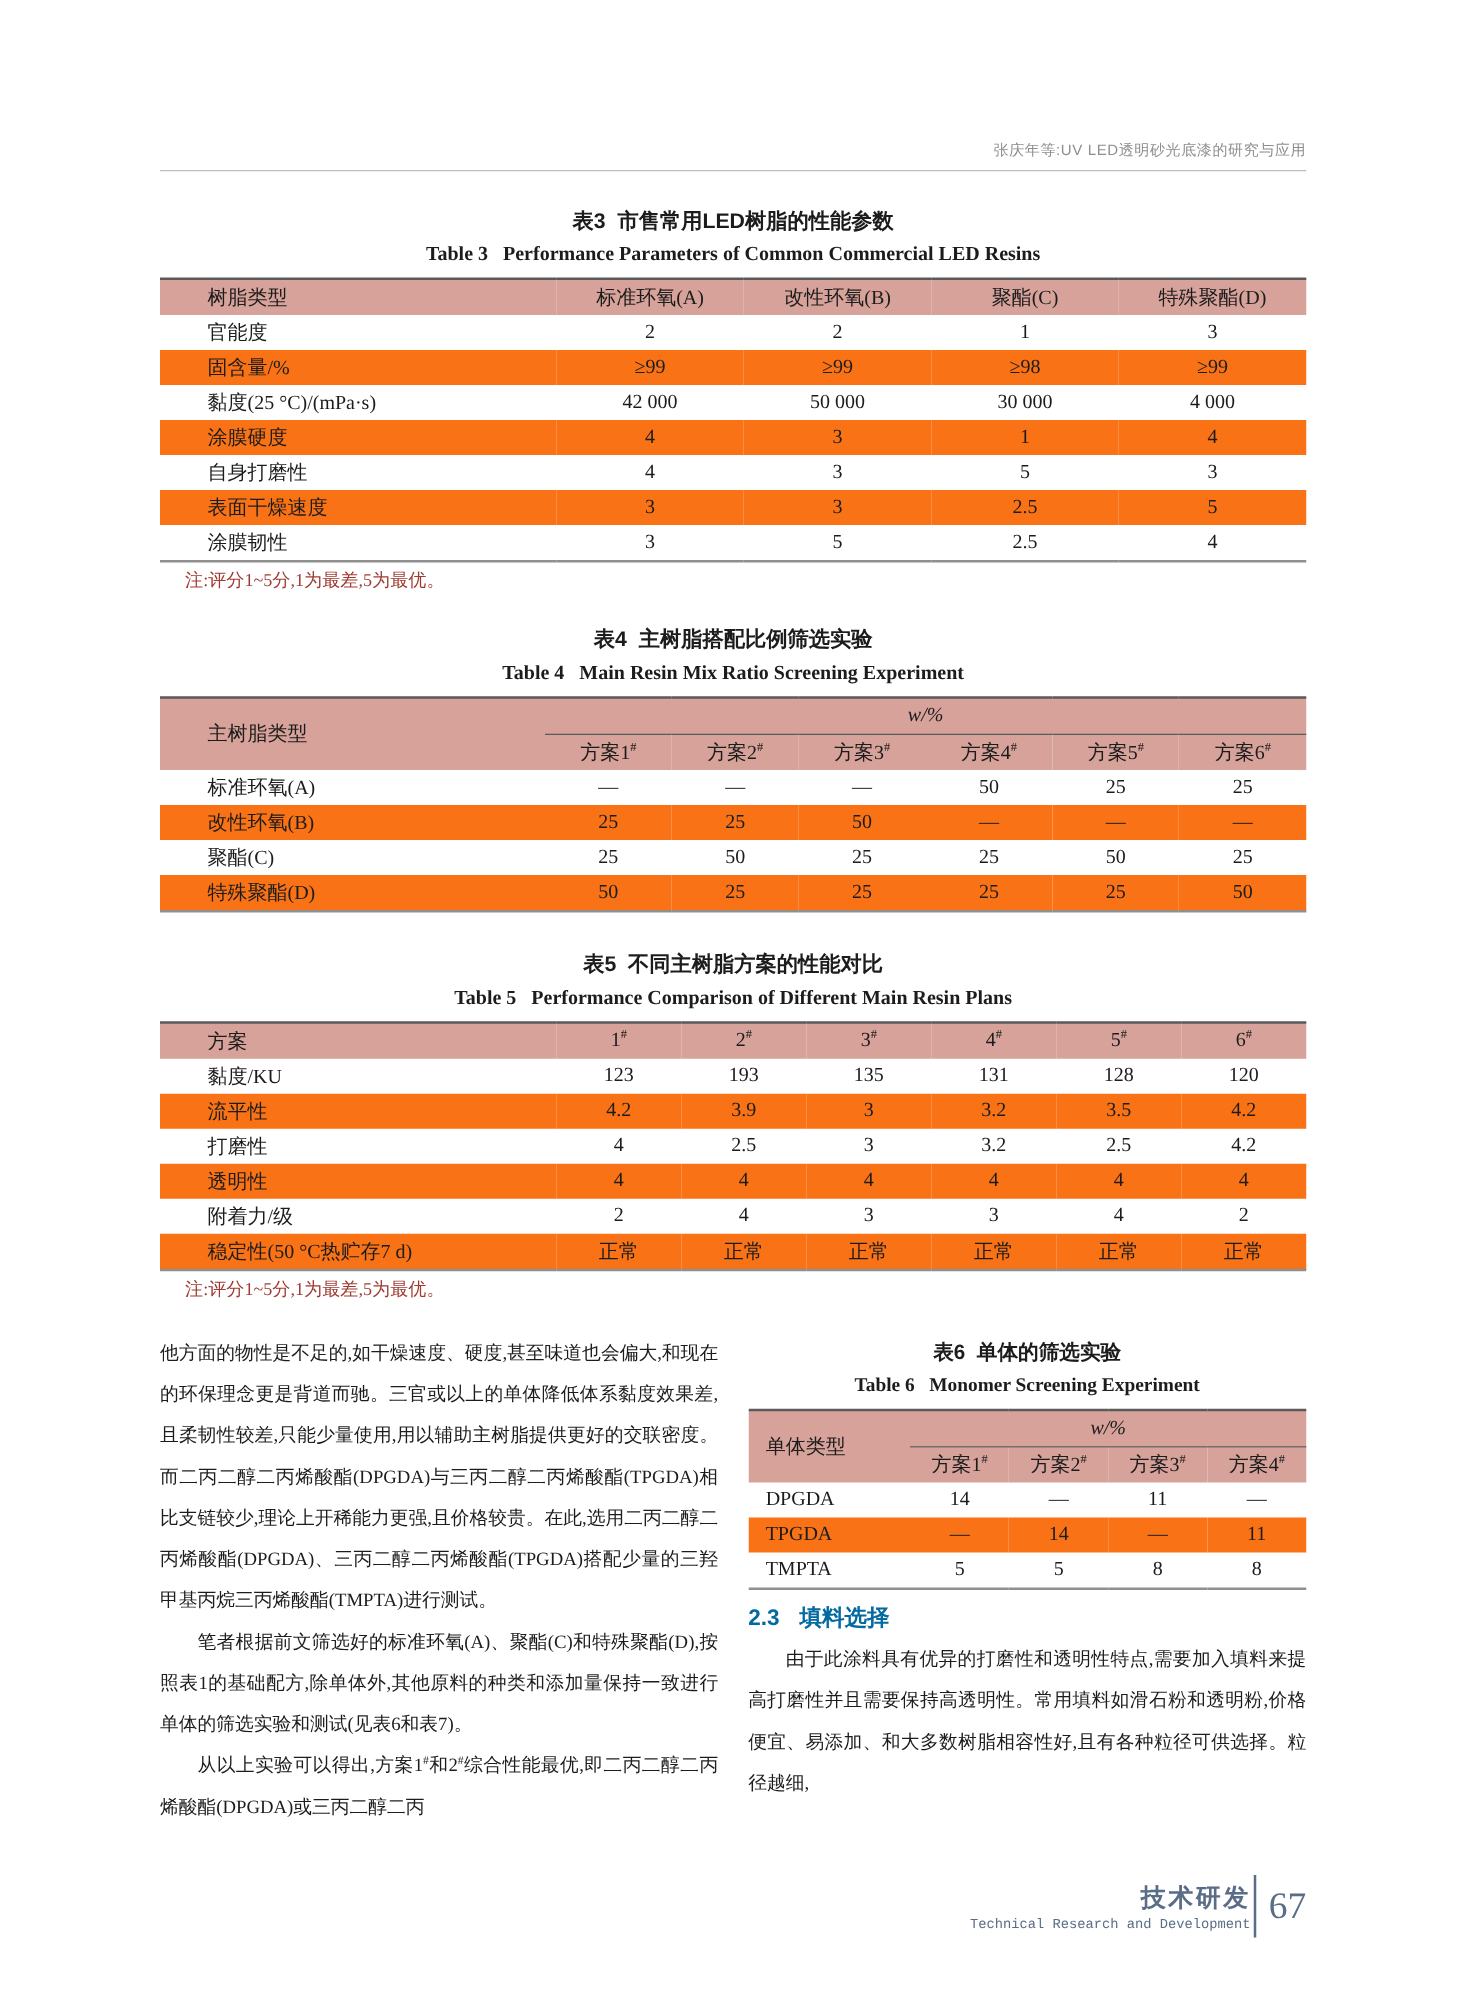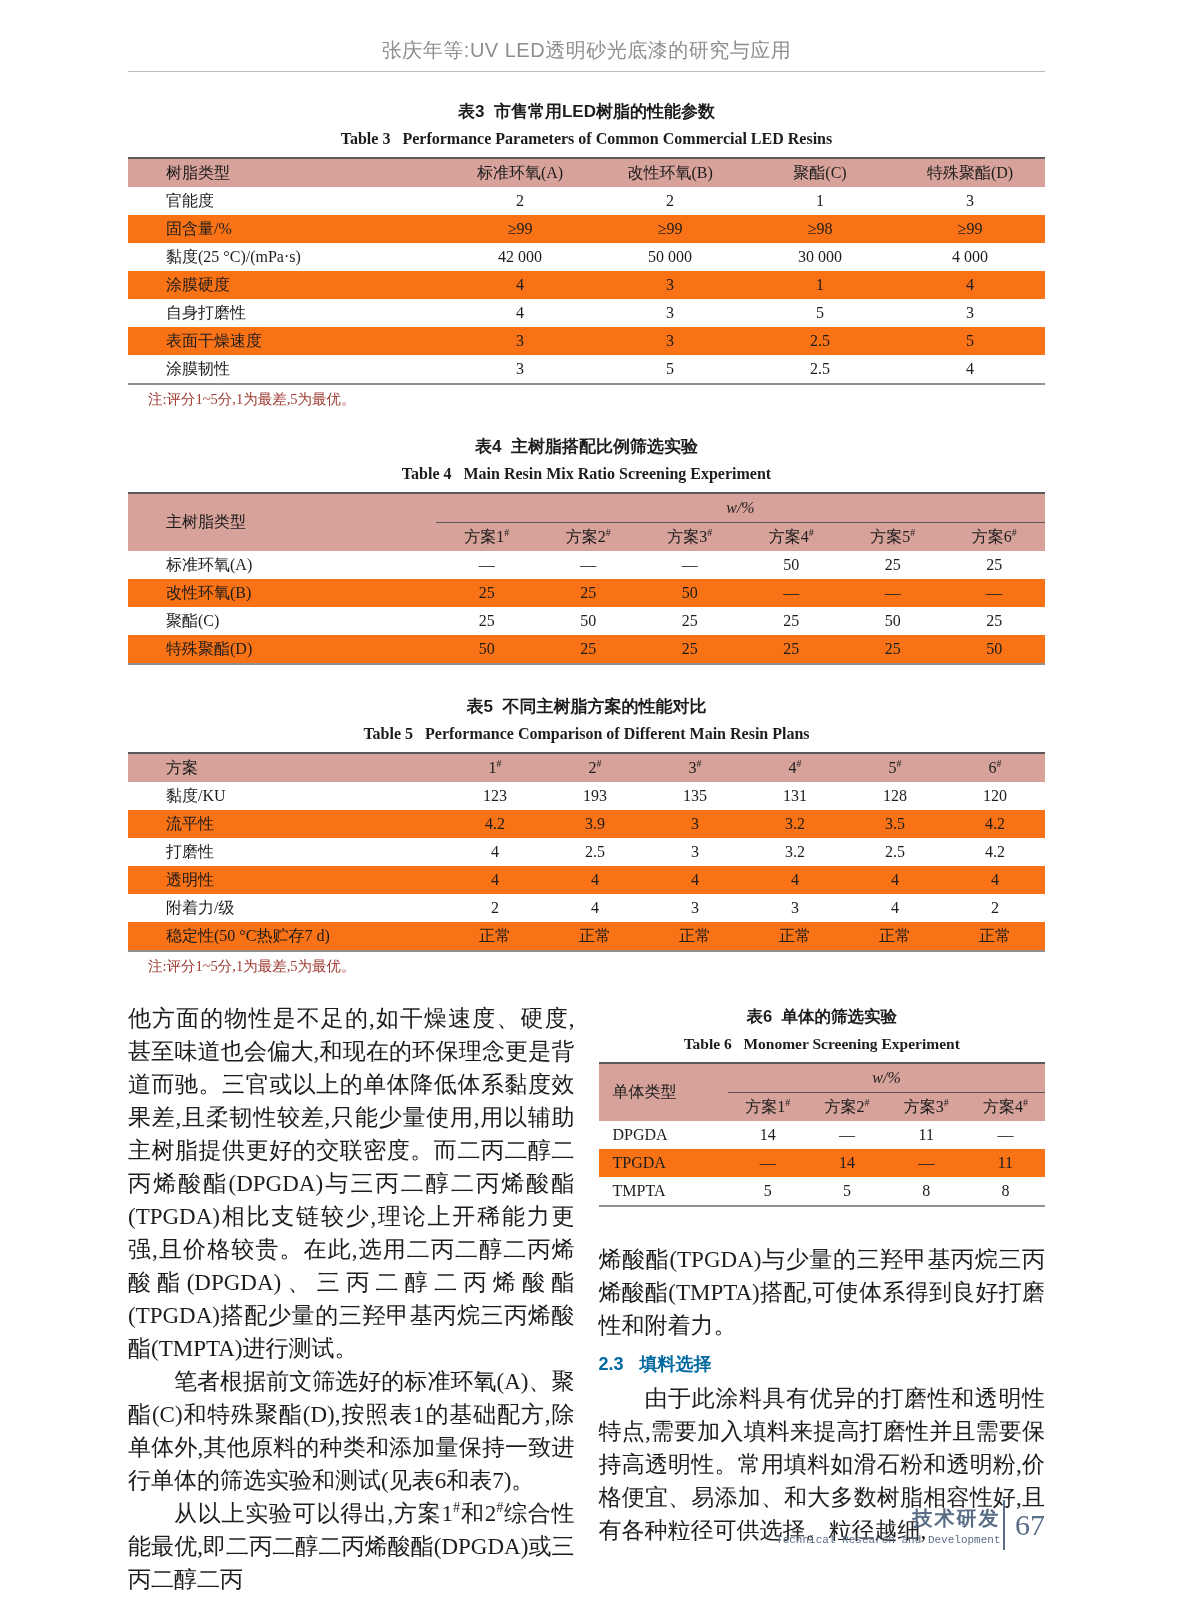--- a/index.html
+++ b/index.html
@@ -7,24 +7,24 @@
     position:relative;
     width:1187px;height:1600px;
     background:#ffffff;
     overflow:hidden;
     font-family:"Liberation Serif","DejaVu Serif",serif;
     color:#1c1c1c;
   }
   .content{width:917px;margin-left:128px;}
   
   .doc-header{
-    padding-top:37px;
-    text-align:center;
+    padding-top:112px;
+    text-align:right;
     font-family:"Liberation Sans","DejaVu Sans",sans-serif;
-    font-size:20px;
+    font-size:12px;
     color:#8e8e8e;
     letter-spacing:0.5px;
   }
   .header-rule{
     margin-top:7px;
     border:none;
     border-top:1.5px solid #bdbdbd;
   }
   
   .tbl-section{margin-top:28px;}
@@ -81,21 +81,21 @@
   }
   
   .cols{
     display:flex;
     gap:24px;
     margin-top:26px;
   }
   .col{flex:1;min-width:0;}
   .col p{
     margin:0;
-    font-size:23px;
+    font-size:15px;
     line-height:33px;
     text-align:justify;
   }
   .col p.indent{text-indent:2em;}
   .col .tbl-section{margin-top:4px;}
   .col .tbl-title-zh{font-size:16.5px;}
   .col .tbl-title-en{font-size:15.5px;}
   .cont-para{margin-top:36px !important;}
   .sec-heading{
     margin:10px 0 6px 0;
@@ -381,21 +381,20 @@
                 <tr class="">
                   <td class="first">TMPTA</td>
                   <td class="">5</td>
                   <td class="">5</td>
                   <td class="">8</td>
                   <td class="">8</td>
                 </tr>
               </tbody>
             </table>
         </div>
-        <p class="cont-para">烯酸酯(TPGDA)与少量的三羟甲基丙烷三丙烯酸酯(TMPTA)搭配,可使体系得到良好打磨性和附着力。</p>
         <div class="sec-heading">
           <span class="sec-num">2.3</span><span>填料选择</span>
         </div>
         <p class="indent">由于此涂料具有优异的打磨性和透明性特点,需要加入填料来提高打磨性并且需要保持高透明性。常用填料如滑石粉和透明粉,价格便宜、易添加、和大多数树脂相容性好,且有各种粒径可供选择。粒径越细,</p>
       </div>
     </div>
   </div>
 
   <div class="doc-footer">
     <div class="footer-labels">

